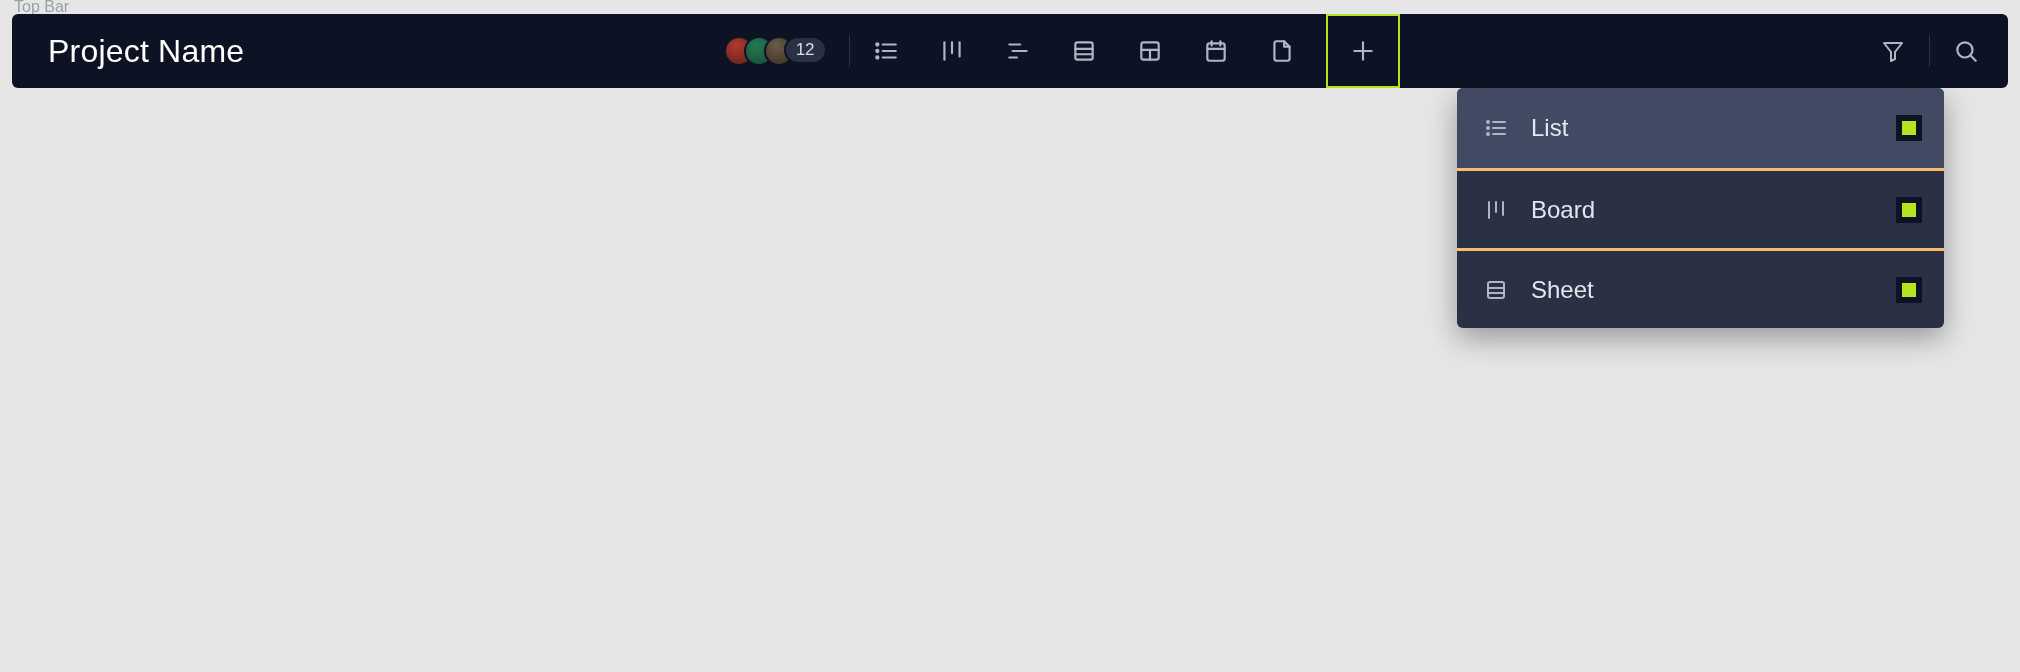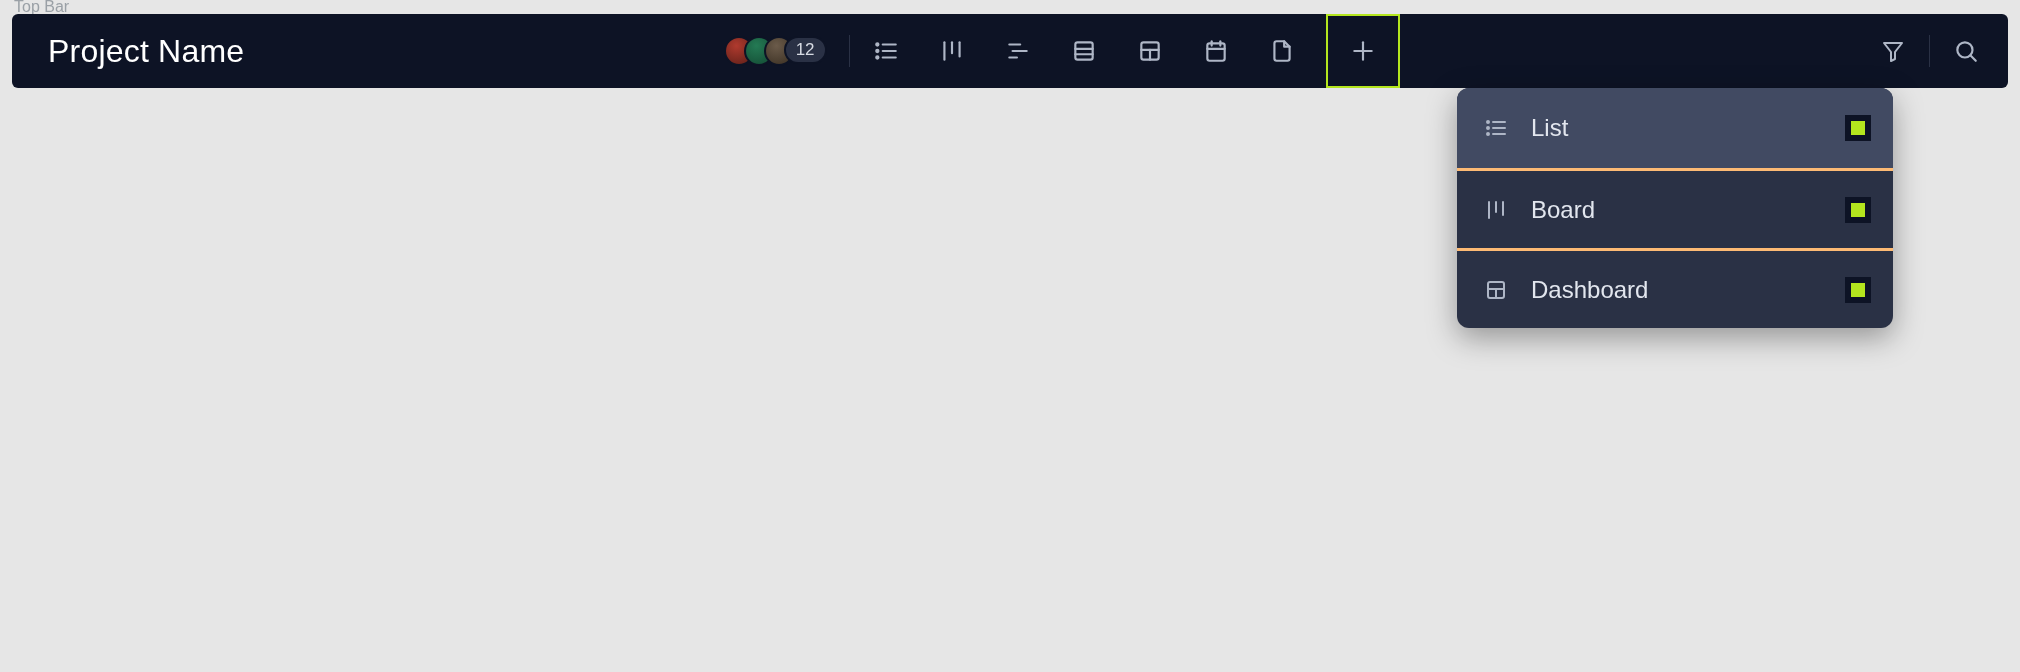--- a/index.html
+++ b/index.html
@@ -106,23 +106,23 @@
   }
   .right-group {
     display: flex;
     align-items: center;
   }
   
   .dropdown {
     position: absolute;
     top: 88px;
     left: 1457px;
-    width: 436px;
+    width: 487px;
     background: #2a3145;
-    border-radius: 12px;
+    border-radius: 6px;
     overflow: hidden;
     box-shadow: 0 10px 30px rgba(0,0,0,.35);
   }
   .dd-item {
     display: flex;
     align-items: center;
     height: 80px;
     padding: 0 26px;
     color: #e2e6ee;
     gap: 22px;
@@ -279,20 +279,20 @@
           <line x1="19" y1="4" x2="19" y2="17"></line>
         </svg>
     </span>
     <span class="dd-label">Board</span>
     <span class="dd-badge"></span>
   </div>
   <div class="dd-item">
     <span class="dd-icon">
       <svg width="24" height="24" viewBox="0 0 24 24" fill="none" stroke="currentColor" stroke-width="2" stroke-linecap="round">
           <rect x="4" y="4" width="16" height="16" rx="2"></rect>
-          <line x1="4" y1="11" x2="20" y2="11"></line>
-          <line x1="12" y1="11" x2="12" y2="20"></line>
+          <line x1="4" y1="10" x2="20" y2="10"></line>
+          <line x1="4" y1="15" x2="20" y2="15"></line>
         </svg>
     </span>
-    <span class="dd-label">Dashboard</span>
+    <span class="dd-label">Sheet</span>
     <span class="dd-badge"></span>
   </div>
 </div>
 
 </body></html>

